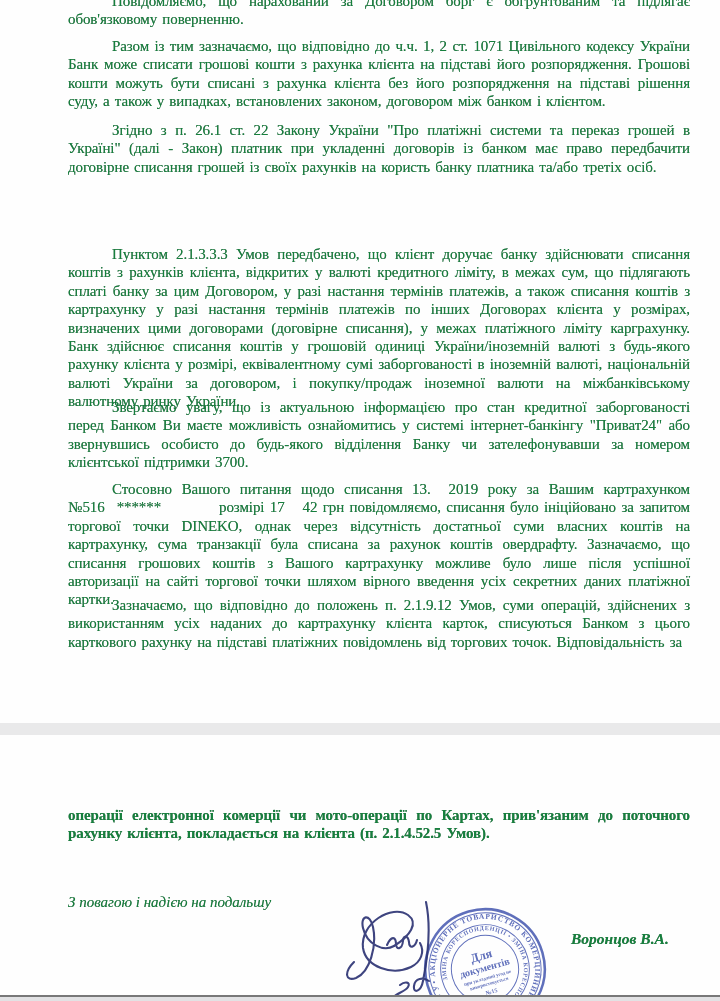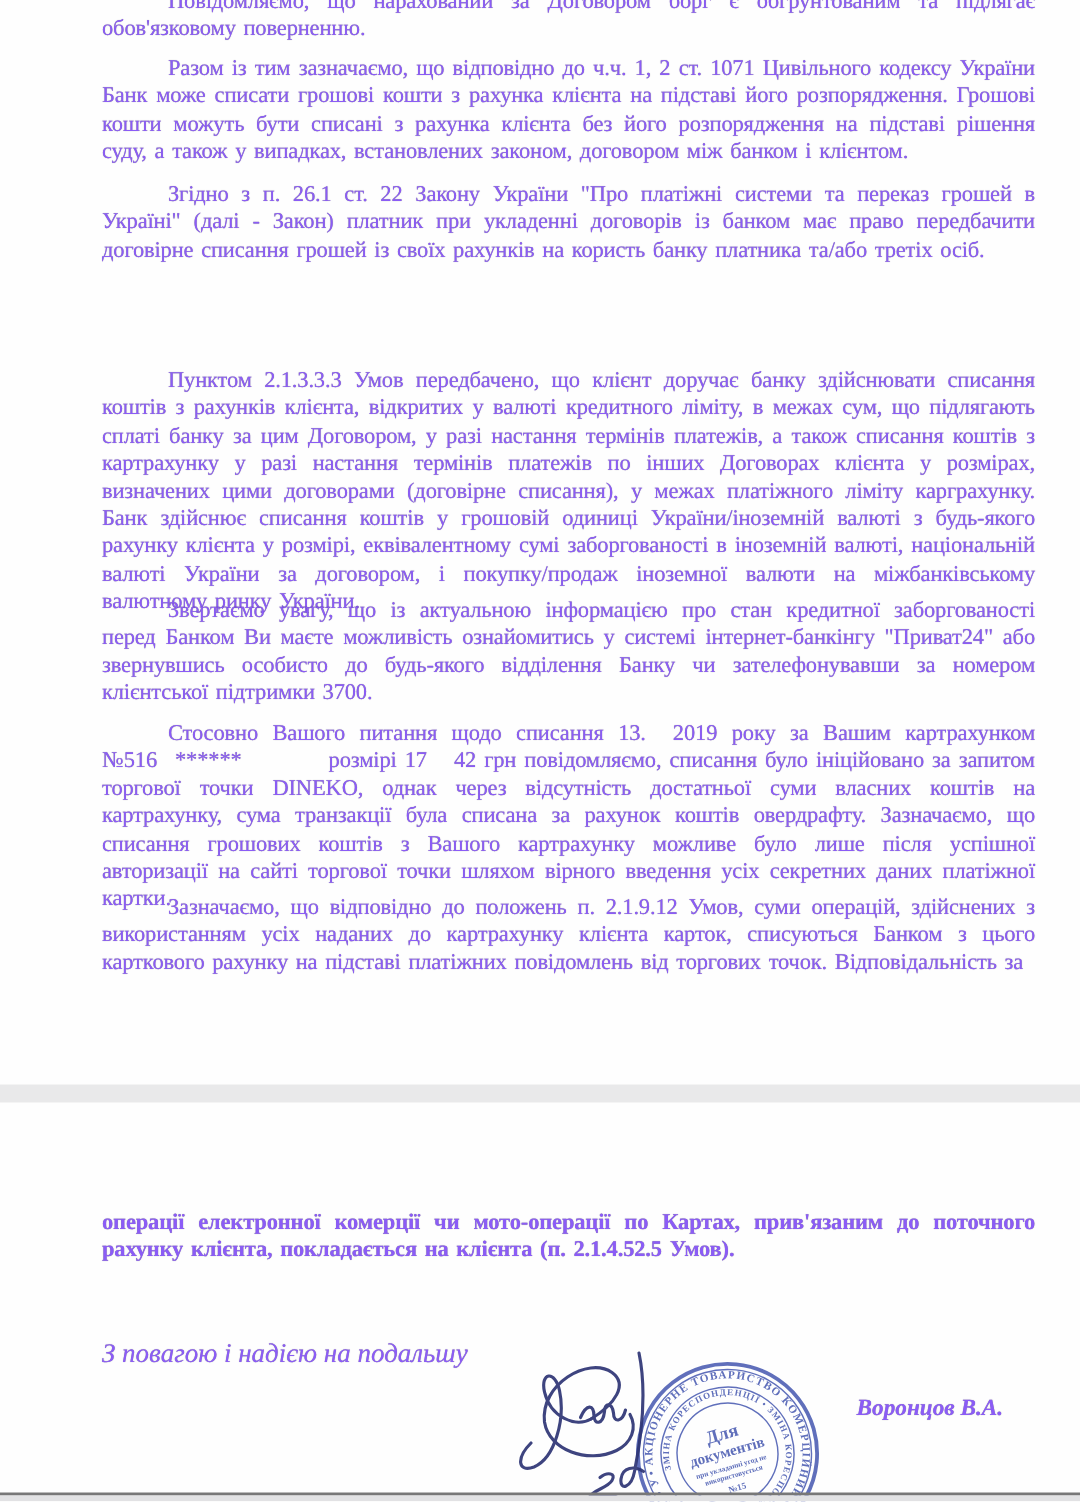--- a/index.html
+++ b/index.html
@@ -1,38 +1,38 @@
 <!DOCTYPE html>
 <html><head>
 <meta charset="utf-8">
 <style>
   html,body { margin:0; padding:0; background:#ffffff; }
   .page {
     position:relative; width:720px; height:1001px;
     background:#fefefe; overflow:hidden;
     font-family:"Liberation Serif", serif;
-    color:#8b5cf6;
+    color:#15803d;
   }
   .para {
     position:absolute; left:68px; width:622px;
     font-size:15px; line-height:18.4px;
     text-align:justify; text-indent:44px;
     letter-spacing:-0.1px; word-spacing:1.5px;
     text-shadow:0 0 0.5px rgba(25,25,25,0.55);
   }
   .para.noindent { text-indent:0;font-weight:bold; }
   .gap { display:inline-block; height:1px; }
   .g-sm { width:12px; } .g-md { width:18px; } .g-lg { width:58px; }
   .band {
     position:absolute; left:0; width:720px;
     top:723px; height:12px; background:#e9e9ea;
   }
   .closing {
     position:absolute; left:68px; top:893px;
-    font-style:italic; font-size:18px; line-height:19px;
+    font-style:italic; font-size:15px; line-height:19px;
     text-shadow:0 0 0.5px rgba(25,25,25,0.5);
   }
   .closing .role { font-weight:bold; }
   .sign-name {
     position:absolute; left:571px; top:930px;
     font-style:italic; font-weight:bold; font-size:15.5px;
     text-shadow:0 0 0.5px rgba(25,25,25,0.5);
   }
   .stamp-svg { position:absolute; left:421px; top:905px; }
   .signature-svg { position:absolute; left:340px; top:886px; }

